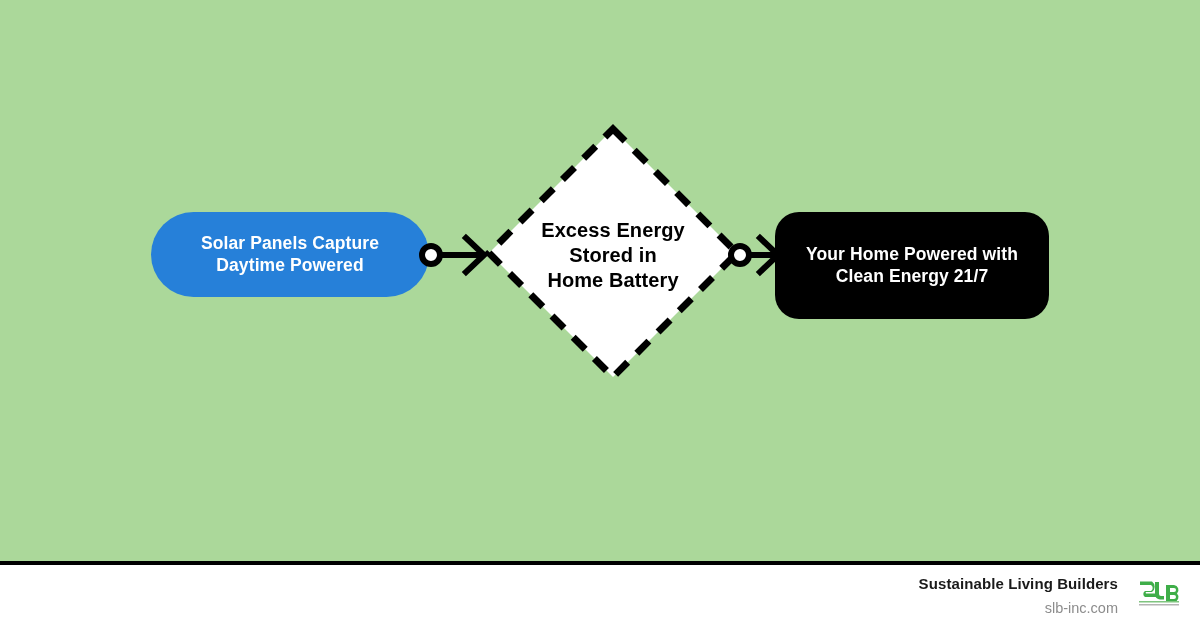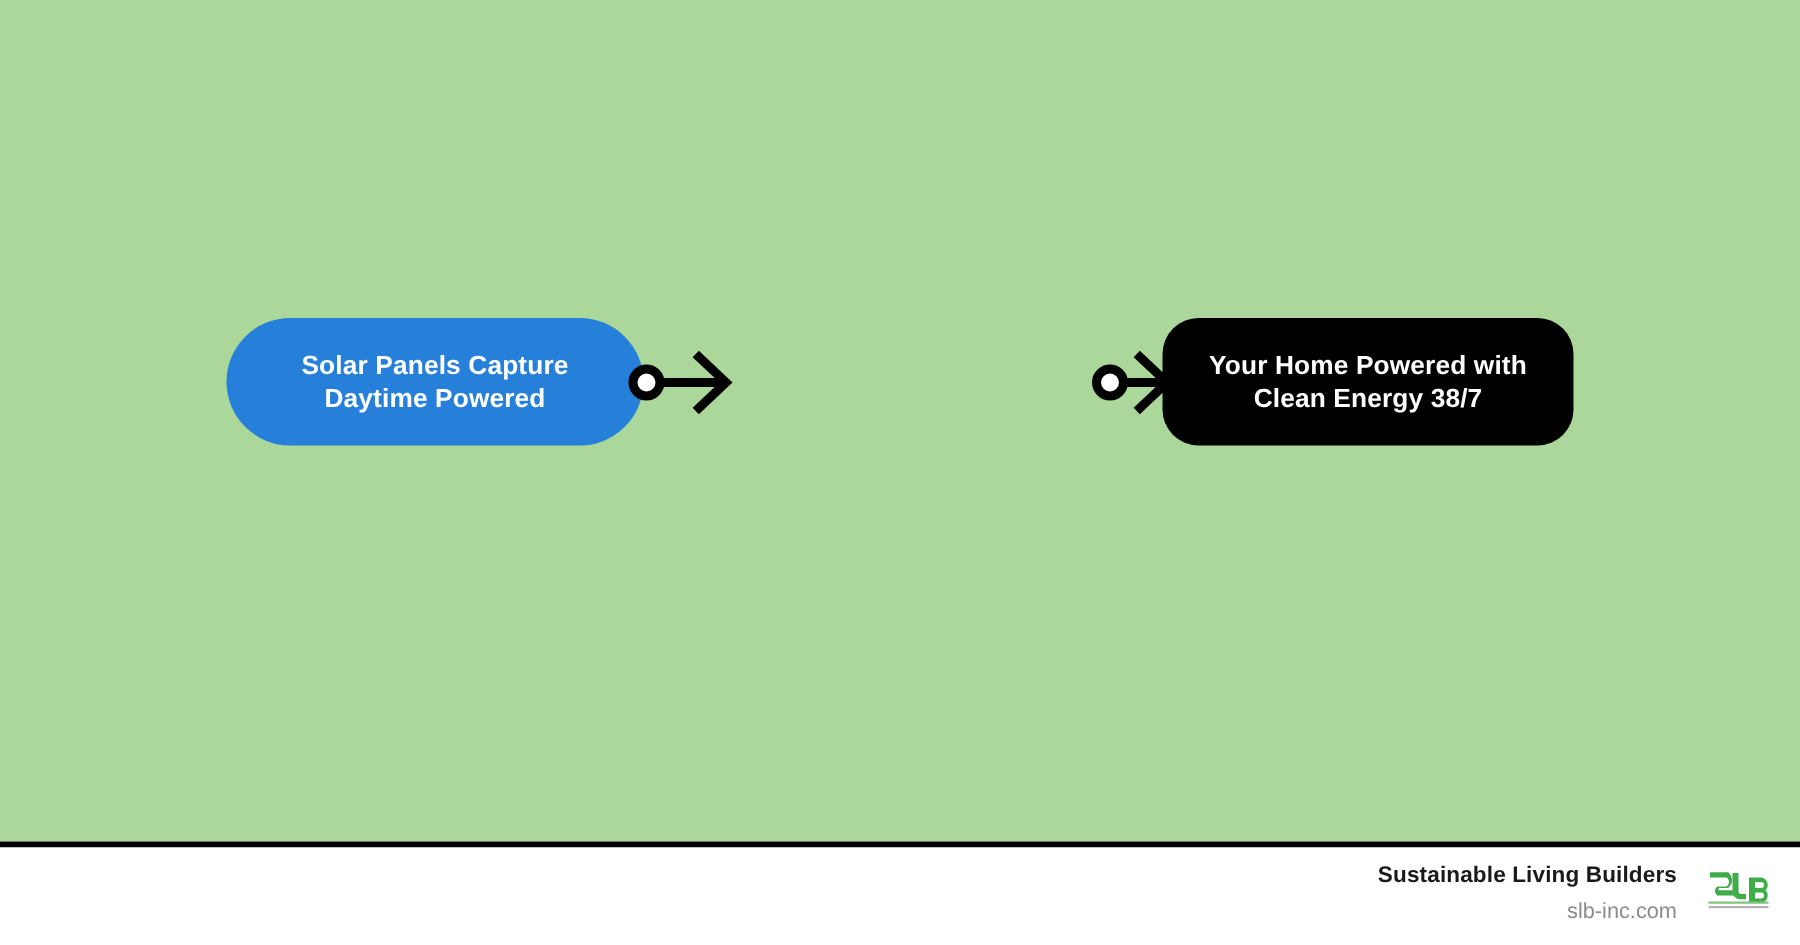--- a/index.html
+++ b/index.html
@@ -101,21 +101,21 @@
     font-weight: bold;
     line-height: 1.24;
     z-index: 2;
   }
 
   
   #node-home {
     left: 775px;
     top: 212px;
     width: 274px;
-    height: 85px;
+    height: 107px;
     background: #000000;
     border-radius: 24px;
     color: #ffffff;
     font-size: 17.5px;
     font-weight: bold;
     padding: 0 14px;
   }
 
   
   .connector {
@@ -190,33 +190,43 @@
     </div>
 
     <div class="connector" id="connector-1">
       <svg width="76" height="46" viewBox="0 0 76 46" xmlns="http://www.w3.org/2000/svg">
         <line x1="14" y1="23" x2="62" y2="23" stroke="#000000" stroke-width="6"></line>
         <circle cx="13" cy="23" r="9" fill="#ffffff" stroke="#000000" stroke-width="6"></circle>
         <polyline points="48,6 66,23 48,40" fill="none" stroke="#000000" stroke-width="6" stroke-linecap="square"></polyline>
       </svg>
     </div>
 
+    <div class="node" id="node-battery-wrap">
+      <svg id="node-battery-shape" width="260" height="260" viewBox="0 0 260 260" xmlns="http://www.w3.org/2000/svg">
+        <polygon points="130,6 254,130 130,254 6,130" fill="#ffffff" stroke="#000000" stroke-width="7" stroke-dasharray="17 13" stroke-linecap="butt"></polygon>
+      </svg>
+      <div id="node-battery-label">
+        <span>Excess Energy</span><br>
+        <span>Stored in</span><br>
+        <span>Home Battery</span>
+      </div>
+    </div>
 
     <div class="connector" id="connector-2">
       <svg width="58" height="46" viewBox="0 0 58 46" xmlns="http://www.w3.org/2000/svg">
         <line x1="13" y1="23" x2="46" y2="23" stroke="#000000" stroke-width="6"></line>
         <circle cx="12" cy="23" r="9" fill="#ffffff" stroke="#000000" stroke-width="6"></circle>
         <polyline points="32,6 50,23 32,40" fill="none" stroke="#000000" stroke-width="6" stroke-linecap="square"></polyline>
       </svg>
     </div>
 
     <div class="node" id="node-home">
       <div>
         <span>Your Home Powered with</span><br>
-        <span>Clean Energy 38/7</span>
+        <span>Clean Energy 21/7</span>
       </div>
     </div>
 
   </div>
 
   <div id="footer">
     <div id="footer-inner">
       <div id="footer-text">
         <div id="footer-company">Sustainable Living Builders</div>
         <div id="footer-url">slb-inc.com</div>

